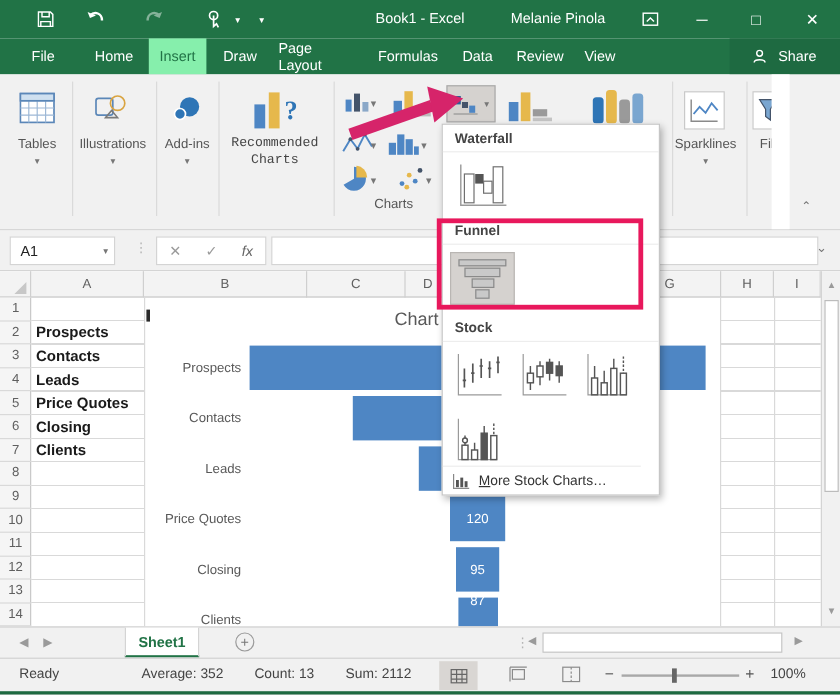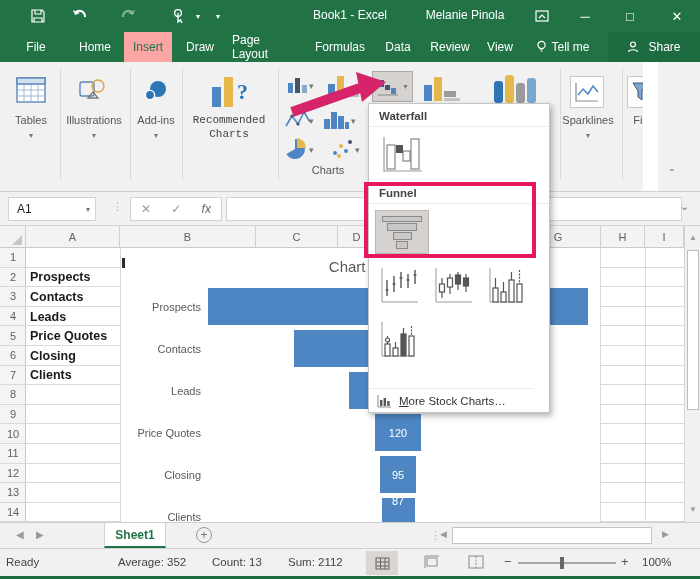--- a/index.html
+++ b/index.html
@@ -13,21 +13,21 @@
   .qat-ic { position:absolute; top:6px; width:20px; height:20px; display:flex; align-items:center; justify-content:center; }
   #title-text { position:absolute; top:8px; left:300px; width:100px; text-align:center; font-size:12px; color:#fff; }
   #user-name  { position:absolute; top:8px; left:420px; width:90px; text-align:center; font-size:12px; color:#fff; }
   .winbtn { position:absolute; top:4px; width:30px; height:24px; color:#fff; font-size:13px;
             display:flex; align-items:center; justify-content:center; }
 
   
   #tabrow { left:0; top:32px; width:700px; height:30px; background:#217346; }
   .rtab { position:absolute; top:0; height:30px; display:flex; align-items:center; justify-content:center;
           color:#fff; font-size:12px; padding:0 4px; }
-  .rtab.active { background:#fca5a5; color:#217346;text-align:right; }
+  .rtab.active { background:#86efac; color:#217346;text-align:right; }
   #share-zone { position:absolute; right:0; top:0; width:92px; height:30px; background:#1e6a41;
                 color:#fff; font-size:12px; display:flex; align-items:center; justify-content:center; gap:9px; }
 
   
   #ribbon { left:0; top:62px; width:700px; height:130px; background:#f1f1f1; border-bottom:1px solid #d0d0d0; }
   .gsep { position:absolute; top:6px; width:1px; height:112px; background:#dadada; }
   .glabel { position:absolute; font-size:11px; color:#555; text-align:center; }
   .caret { color:#777; font-size:8px; }
   .bigbtn-label { font-size:11px; color:#444; text-align:center; line-height:1.25;font-family:Liberation Mono, monospace; }
   .iconbox { display:flex; align-items:center; justify-content:center; }
@@ -157,27 +157,20 @@
   <div class="abs" id="tabrow">
     <div class="rtab" style="left:18px;width:36px">File</div>
     <div class="rtab" style="left:72px;width:46px">Home</div>
     <div class="rtab active" style="left:124px;width:48px">Insert</div>
     <div class="rtab" style="left:180px;width:40px">Draw</div>
     <div class="rtab" style="left:310px;width:60px">Formulas</div>
     <div class="rtab" style="left:228px;width:72px">Page Layout</div>
     <div class="rtab" style="left:380px;width:36px">Data</div>
     <div class="rtab" style="left:426px;width:48px">Review</div>
     <div class="rtab" style="left:482px;width:36px">View</div>
-    <div class="rtab" style="left:528px;width:70px">
-      <svg width="11" height="14" viewBox="0 0 11 14" style="margin-right:4px">
-          <circle cx="5.5" cy="5" r="3.6" fill="none" stroke="#fff" stroke-width="1.2"></circle>
-          <path d="M4 9 h3 M4.4 11 h2.2" stroke="#fff" stroke-width="1.2"></path>
-        </svg>
-      <span>Tell me</span>
-    </div>
     <div id="share-zone">
       <svg width="12" height="12" viewBox="0 0 12 12">
           <circle cx="6" cy="3.4" r="2.4" fill="none" stroke="#fff" stroke-width="1.2"></circle>
           <path d="M1.5 11 c0-3 9-3 9 0" fill="none" stroke="#fff" stroke-width="1.2"></path>
         </svg>
       <span>Share</span>
     </div>
   </div>
 
   <div class="abs" id="ribbon">
@@ -435,20 +428,21 @@
     </div>
     <div class="menu-header" style="">Funnel</div>
     <div class="gallery-item hover">
       <div id="funnel-glyph" style="width:44px">
         <div style="width:40px;height:6px"></div>
         <div style="width:30px;height:8px"></div>
         <div style="width:19px;height:8px"></div>
         <div style="width:12px;height:8px"></div>
       </div>
     </div>
+    <div class="menu-header" style="margin-top:8px">Stock</div>
     <div id="stock-grid">
       <div class="gallery-item" style="margin-left:2px;width:48px">
         <svg width="42" height="40" viewBox="0 0 42 40">
             <path d="M4 2 v34 h36" stroke="#9a9a9a" stroke-width="1" fill="none"></path>
             <g stroke="#555" stroke-width="1.4">
               <path d="M9 14 v16 M7.6 24 h2.8"></path>
               <path d="M16 10 v16 M14.6 18 h2.8"></path>
               <path d="M23 6 v16 M21.6 12 h2.8"></path>
               <path d="M30 8 v14 M28.6 14 h2.8"></path>
               <path d="M37 4 v14 M35.6 9 h2.8"></path>
@@ -525,21 +519,21 @@
     <div class="nav-arrow" style="left:36px">▶</div>
     <div id="sheet-tab">Sheet1</div>
     <div id="add-sheet">+</div>
     <div class="abs" style="left:430px;top:6px;color:#b5b5b5;font-size:11px">⋮</div>
     <div class="nav-arrow" style="left:440px;font-size:9px">◀</div>
     <div id="hscroll-track"></div>
     <div class="nav-arrow" style="left:662px;font-size:9px">▶</div>
   </div>
 
   <div class="abs" id="statusbar">
-    <span class="stat" style="left:6px">Ready</span>
+    <span class="stat" style="left:16px">Ready</span>
     <span class="stat" style="left:118px">Average: 352</span>
     <span class="stat" style="left:212px">Count: 13</span>
     <span class="stat" style="left:288px">Sum: 2112</span>
     <div id="view-normal-bg">
       <svg class="view-ic" style="left:9px" width="15" height="13" viewBox="0 0 15 13">
           <g stroke="#666" stroke-width="1" fill="none">
             <rect x="1" y="1" width="13" height="11"></rect>
             <path d="M1 5 h13 M1 9 h13 M5.5 1 v11 M10 1 v11"></path>
           </g>
         </svg>

